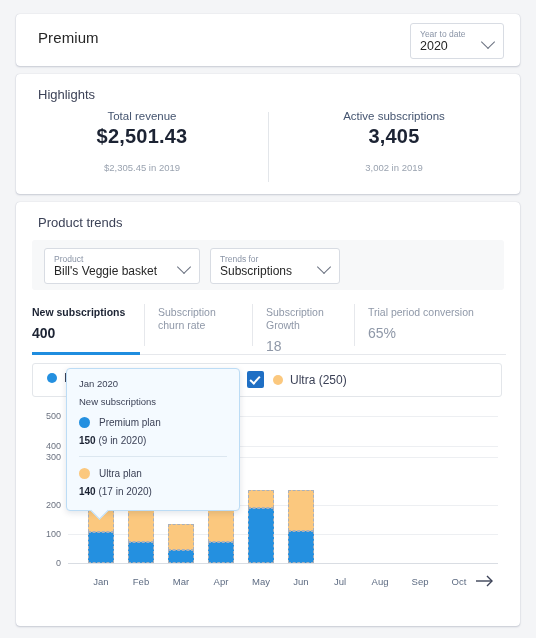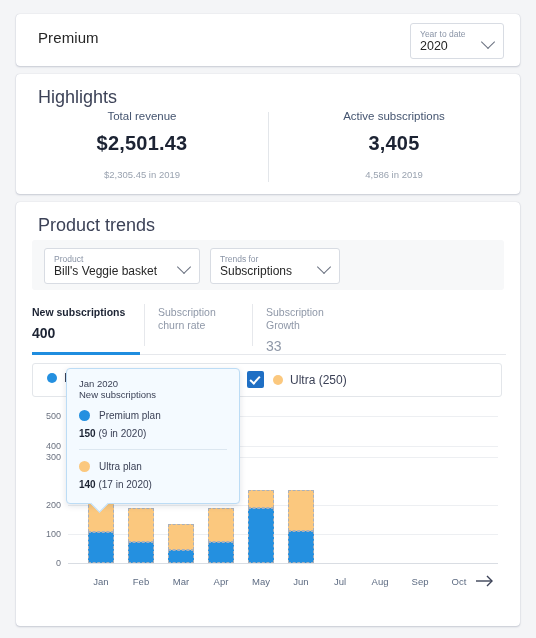--- a/index.html
+++ b/index.html
@@ -82,21 +82,21 @@
   .highlights-card {
     left: 16px;
     top: 74px;
     width: 504px;
     height: 120px;
   }
   .section-title {
     position: absolute;
     left: 22px;
     top: 13px;
-    font-size: 18px;
+    font-size: 13px;
     color: #3c4257;
   }
   .metrics {
     position: absolute;
     left: 0;
     top: 36px;
     width: 504px;
     display: flex;
   }
   .metric {
@@ -109,21 +109,21 @@
     position: absolute;
     left: 0;
     top: 2px;
     width: 1px;
     height: 70px;
     background: #e3e6ea;
   }
   .metric-label {
     font-size: 11.5px;
     color: #44546f;
-    margin-bottom: 10px;
+    margin-bottom: 3px;
   }
   .metric-value {
     font-size: 20px;
     font-weight: 700;
     color: #1c2333;
     letter-spacing: .2px;
     margin-bottom: 14px;
   }
   .metric-sub {
     font-size: 9.5px;
@@ -378,20 +378,21 @@
     width: 12px;
     height: 12px;
     background: #f4faff;
     border-left: 1px solid #bcdcf5;
     border-bottom: 1px solid #bcdcf5;
     transform: rotate(-45deg);
   }
   .tt-title {
     font-size: 9.5px;
     color: #3c4257;
+    margin-bottom: 7px;
   }
   .tt-sub {
     font-size: 9.5px;
     color: #3c4257;
     margin-bottom: 10px;
   }
   .tt-row { display: flex; align-items: center; margin-bottom: 7px; }
   .tt-dot {
     width: 11px;
     height: 11px;
@@ -427,21 +428,21 @@
     <div class="section-title">Highlights</div>
     <div class="metrics">
       <div class="metric">
         <div class="metric-label">Total revenue</div>
         <div class="metric-value">$2,501.43</div>
         <div class="metric-sub">$2,305.45 in 2019</div>
       </div>
       <div class="metric">
         <div class="metric-label">Active subscriptions</div>
         <div class="metric-value">3,405</div>
-        <div class="metric-sub">4,586 in 2019</div>
+        <div class="metric-sub">3,002 in 2019</div>
       </div>
     </div>
   </div>
 
   <div class="card trends-card">
     <div class="section-title">Product trends</div>
 
     <div class="filters">
       <div class="filter-select filter-product">
         <div class="fs-label">Product</div>
@@ -459,21 +460,25 @@
       <div class="tab tab-w1 active">
         <div class="tab-label">New subscriptions</div>
         <div class="tab-value">400</div>
       </div>
       <div class="tab tab-w2">
         <div class="tab-label">Subscription churn rate</div>
         <div class="tab-value"></div>
       </div>
       <div class="tab tab-w3">
         <div class="tab-label">Subscription Growth</div>
-        <div class="tab-value">33</div>
+        <div class="tab-value">18</div>
+      </div>
+      <div class="tab tab-w4">
+        <div class="tab-label">Trial period conversion</div>
+        <div class="tab-value">65%</div>
       </div>
     </div>
 
     <div class="legend">
       <div class="legend-item legend-premium">
         <div class="lg-dot dot-blue"></div>
         <div class="lg-text">Plans</div>
       </div>
       <div class="legend-item legend-ultra">
         <div class="lg-check"></div>

